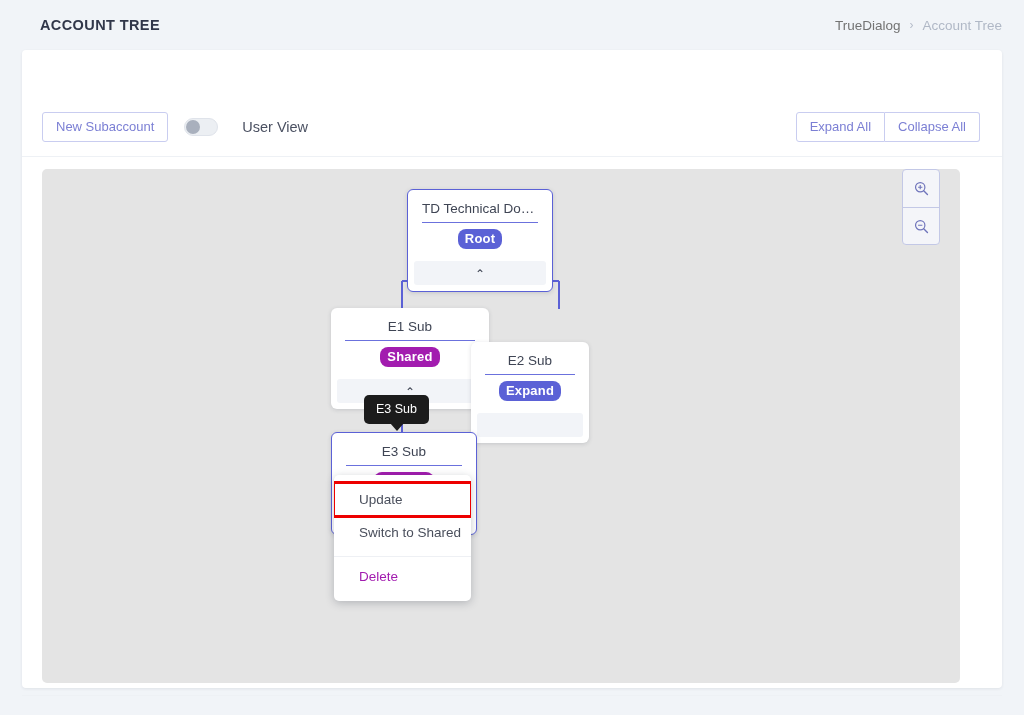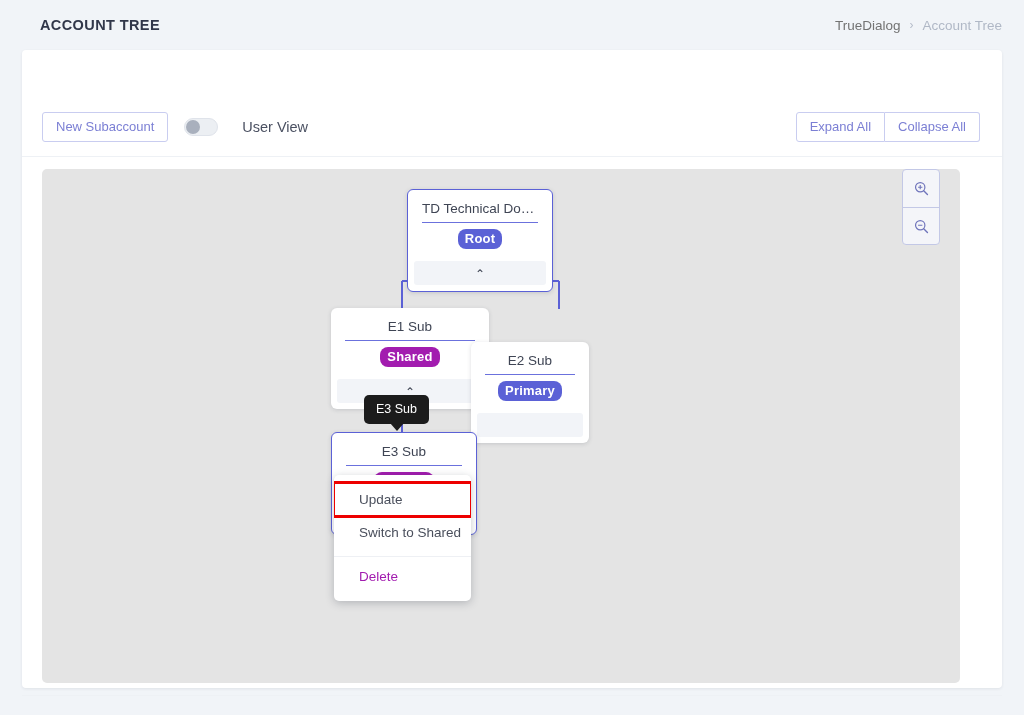--- a/index.html
+++ b/index.html
@@ -227,21 +227,21 @@
           <span class="badge shared">Shared</span>
         </div>
         <div class="node-foot">
           <span class="chev">⌃</span>
         </div>
       </div>
 
       <div class="node" style="left:429px; top:139px; width:118px;margin-top:34px;">
         <div class="node-body">
           <div class="node-title">E2 Sub</div>
-          <span class="badge primary">Primary</span>
+          <span class="badge primary">Expand</span>
         </div>
         <div class="node-foot">
           <span class="chev"></span>
         </div>
       </div>
 
       <div class="tooltip" style="left:322px; top:226px;">
         <span>E3 Sub</span>
       </div>
 

